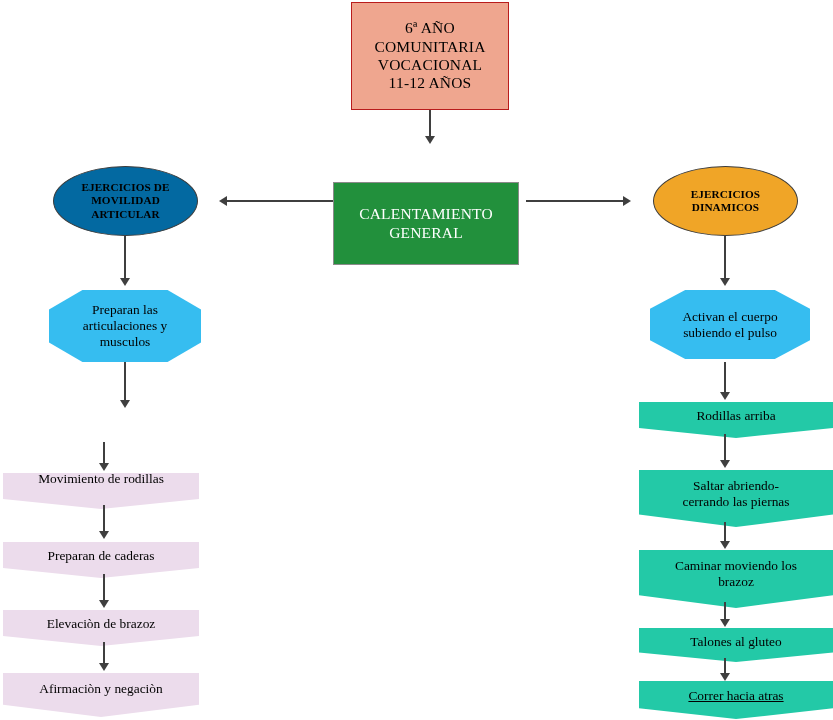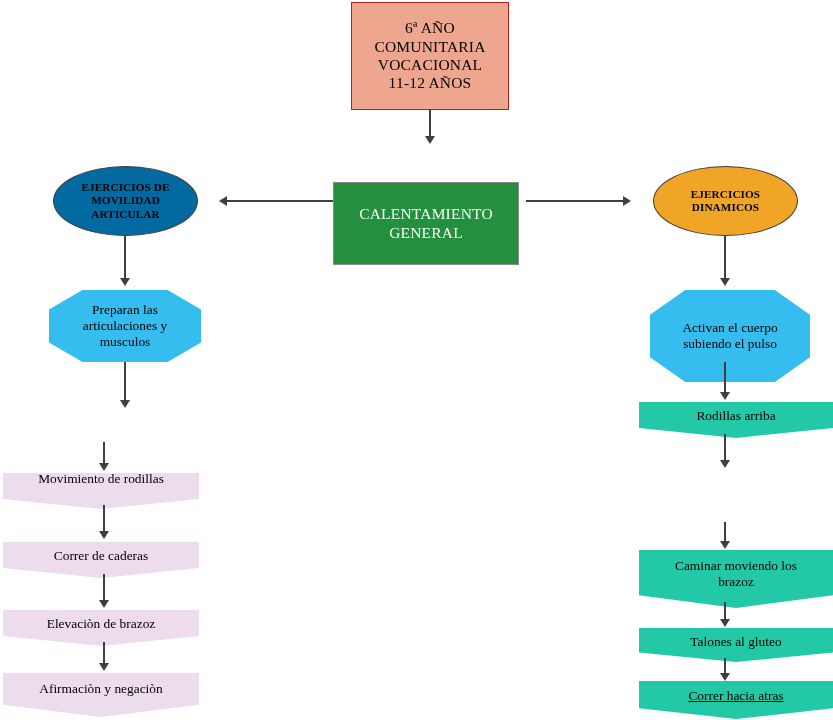--- a/index.html
+++ b/index.html
@@ -154,21 +154,21 @@
   <div class="vline" style="left:103px; top:442px; height:24px;"></div>
   <div class="arrow-down" style="left:99px; top:463px;"></div>
 
   <div class="node chevron" style="left:3px; top:473px; width:196px; height:36px; background:#ecdcec;">
     <span class="label" style="margin-bottom:25px;">Movimiento de rodillas</span>
   </div>
   <div class="vline" style="left:103px; top:505px; height:28px;"></div>
   <div class="arrow-down" style="left:99px; top:531px;"></div>
 
   <div class="node chevron" style="left:3px; top:542px; width:196px; height:36px; background:#ecdcec;">
-    <span class="label" style="margin-bottom:8px;">Correr de caderas</span>
+    <span class="label" style="margin-bottom:8px;">Preparan de caderas</span>
   </div>
   <div class="vline" style="left:103px; top:574px; height:28px;"></div>
   <div class="arrow-down" style="left:99px; top:600px;"></div>
 
   <div class="node chevron" style="left:3px; top:610px; width:196px; height:36px; background:#ecdcec;">
     <span class="label" style="margin-bottom:8px;">Elevaciòn de brazoz</span>
   </div>
   <div class="vline" style="left:103px; top:642px; height:24px;"></div>
   <div class="arrow-down" style="left:99px; top:663px;"></div>
 
@@ -177,34 +177,38 @@
 DINAMICOS</span>
   </div>
 
   <div class="node chevron" style="left:3px; top:673px; width:196px; height:44px; background:#ecdcec;">
     <span class="label" style="margin-bottom:12px;">Afirmaciòn y negaciòn</span>
   </div>
 
   <div class="vline" style="left:724px; top:236px; height:46px;"></div>
   <div class="arrow-down" style="left:720px; top:278px;"></div>
 
-  <div class="node octagon" style="left:650px; top:290px; width:160px; height:92px; background:#36bdf0;">
+  <div class="node octagon" style="left:650px; top:290px; width:160px; height:69px; background:#36bdf0;">
     <span class="label">Activan el cuerpo
 subiendo el pulso</span>
   </div>
 
   <div class="vline" style="left:724px; top:362px; height:34px;"></div>
   <div class="arrow-down" style="left:720px; top:392px;"></div>
 
   <div class="node chevron" style="left:639px; top:402px; width:194px; height:36px; background:#23c9a7;">
     <span class="label" style="margin-bottom:8px;">Rodillas arriba</span>
   </div>
   <div class="vline" style="left:724px; top:434px; height:28px;"></div>
   <div class="arrow-down" style="left:720px; top:460px;"></div>
 
+  <div class="node chevron chevron-2l" style="left:639px; top:470px; width:194px; height:57px; background:#23c9a7;">
+    <span class="label" style="margin-bottom:10px;">Saltar abriendo-
+cerrando las piernas</span>
+  </div>
   <div class="vline" style="left:724px; top:522px; height:22px;"></div>
   <div class="arrow-down" style="left:720px; top:541px;"></div>
 
   <div class="node chevron chevron-2l" style="left:639px; top:550px; width:194px; height:58px; background:#23c9a7;">
     <span class="label" style="margin-bottom:10px;">Caminar moviendo los
 brazoz</span>
   </div>
   <div class="vline" style="left:724px; top:602px; height:20px;"></div>
   <div class="arrow-down" style="left:720px; top:619px;"></div>
 

